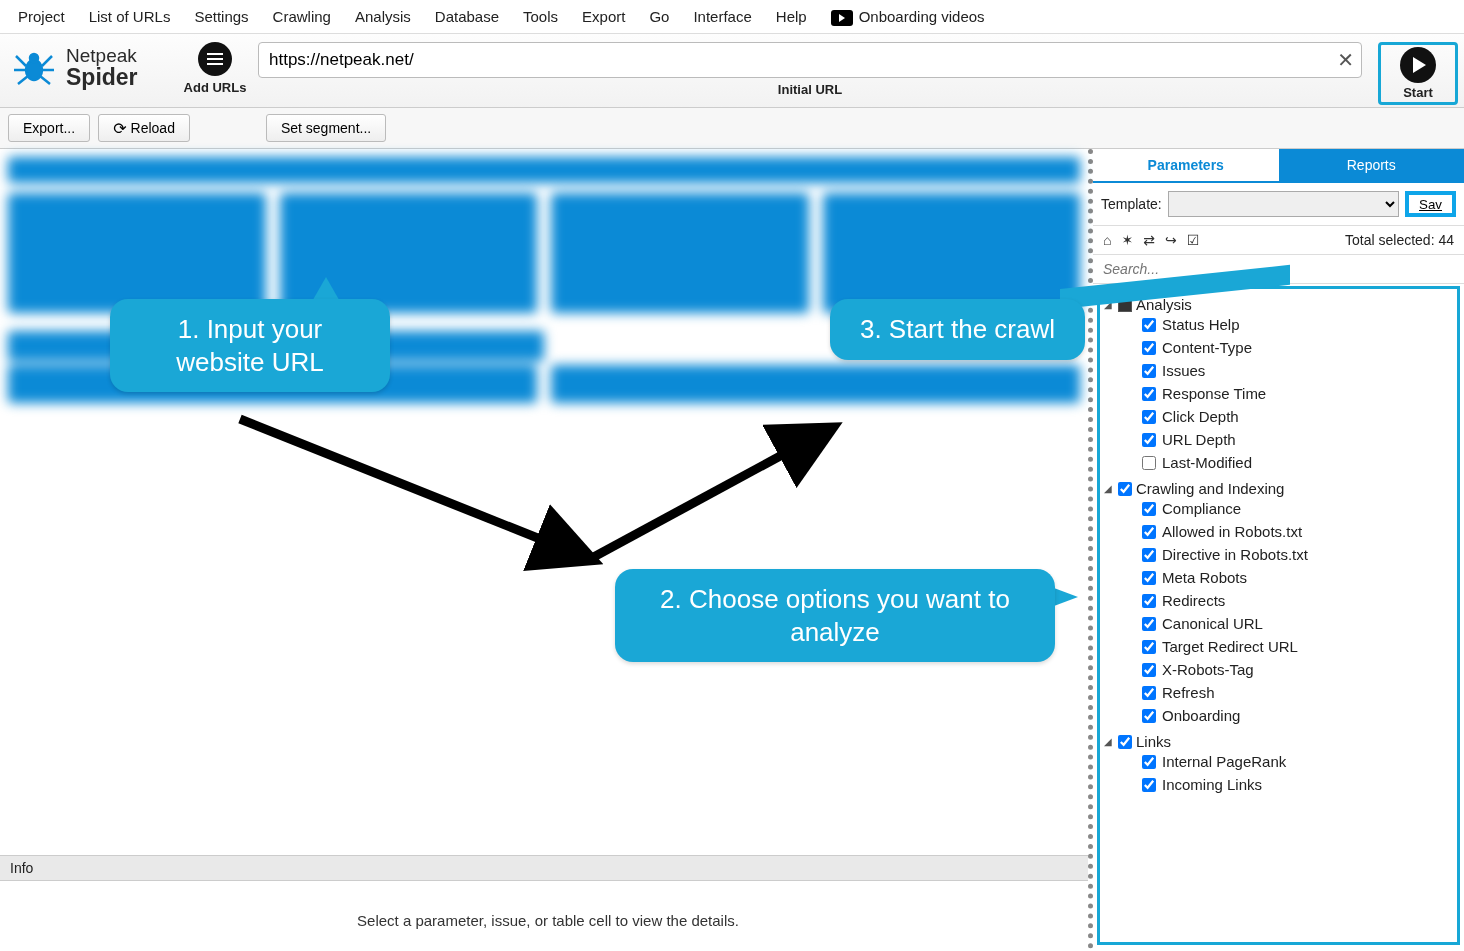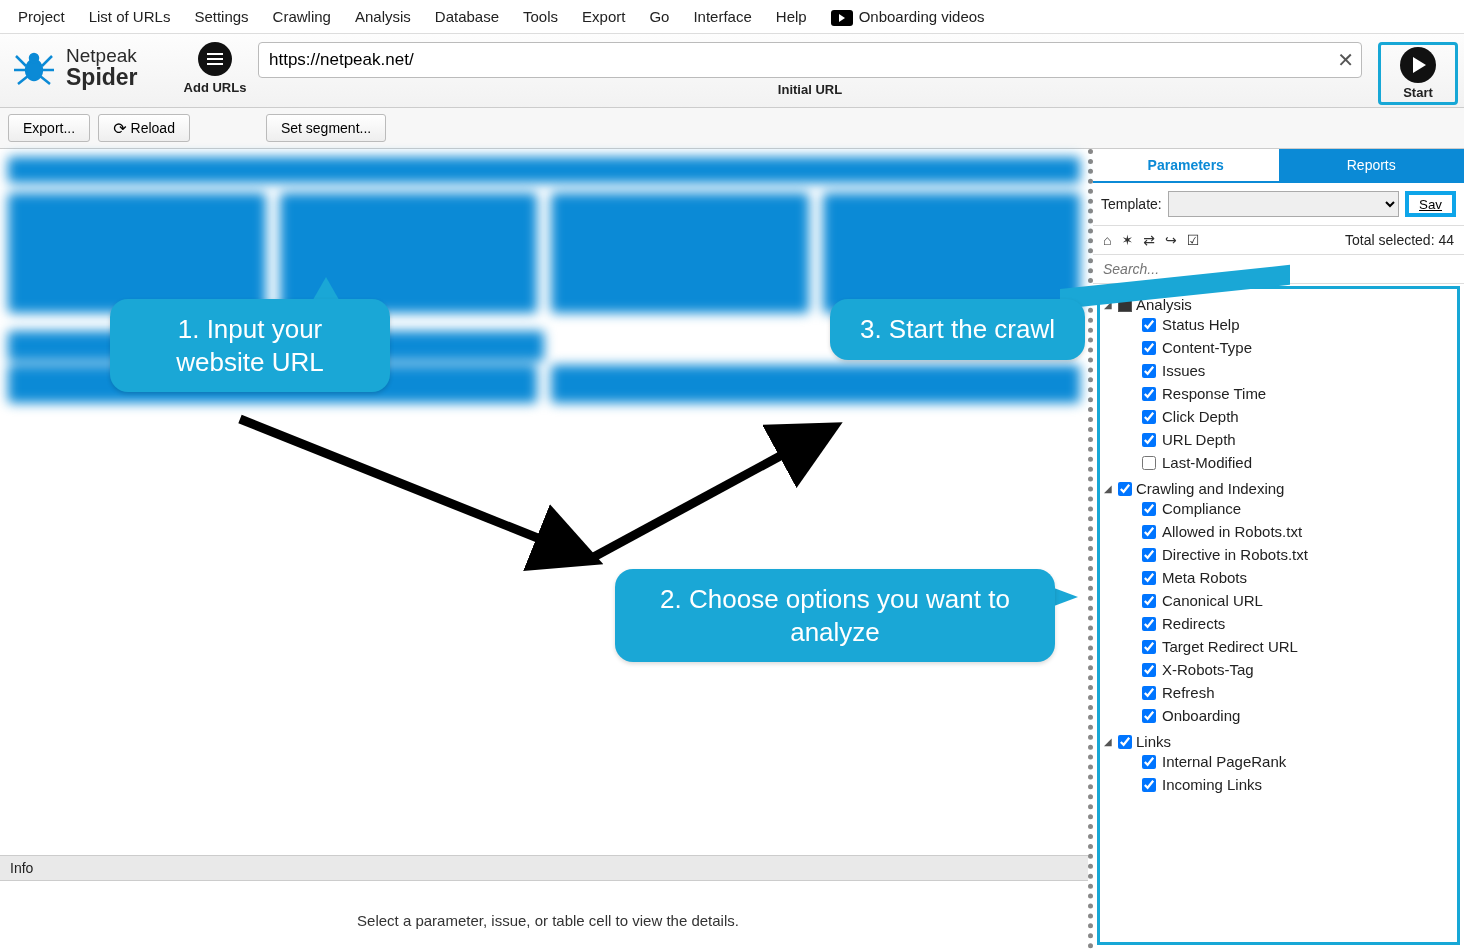--- a/index.html
+++ b/index.html
@@ -303,27 +303,27 @@
                 </li>
                 <li>
                   <div class="leaf">
                     <input type="checkbox" checked="" style="">
                     <span>Meta Robots</span>
                   </div>
                 </li>
                 <li>
                   <div class="leaf">
                     <input type="checkbox" checked="" style="">
+                    <span>Redirects</span>
+                  </div>
+                </li>
+                <li>
+                  <div class="leaf">
+                    <input type="checkbox" checked="" style="">
                     <span>Canonical URL</span>
-                  </div>
-                </li>
-                <li>
-                  <div class="leaf">
-                    <input type="checkbox" checked="" style="">
-                    <span>Redirects</span>
                   </div>
                 </li>
                 <li>
                   <div class="leaf">
                     <input type="checkbox" checked="" style="">
                     <span>Target Redirect URL</span>
                   </div>
                 </li>
                 <li>
                   <div class="leaf">

